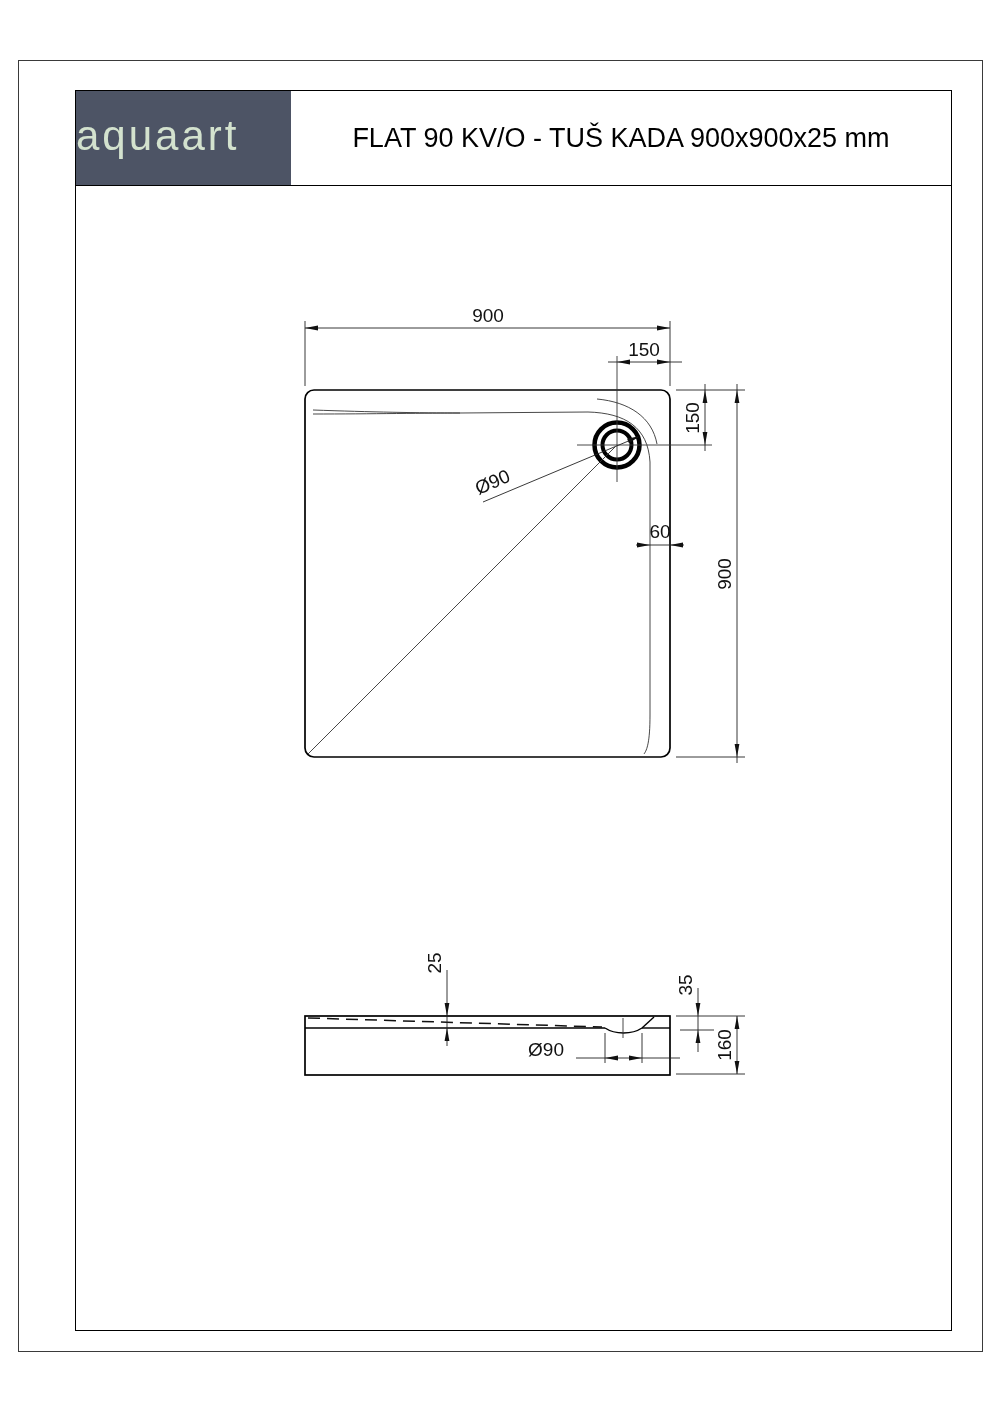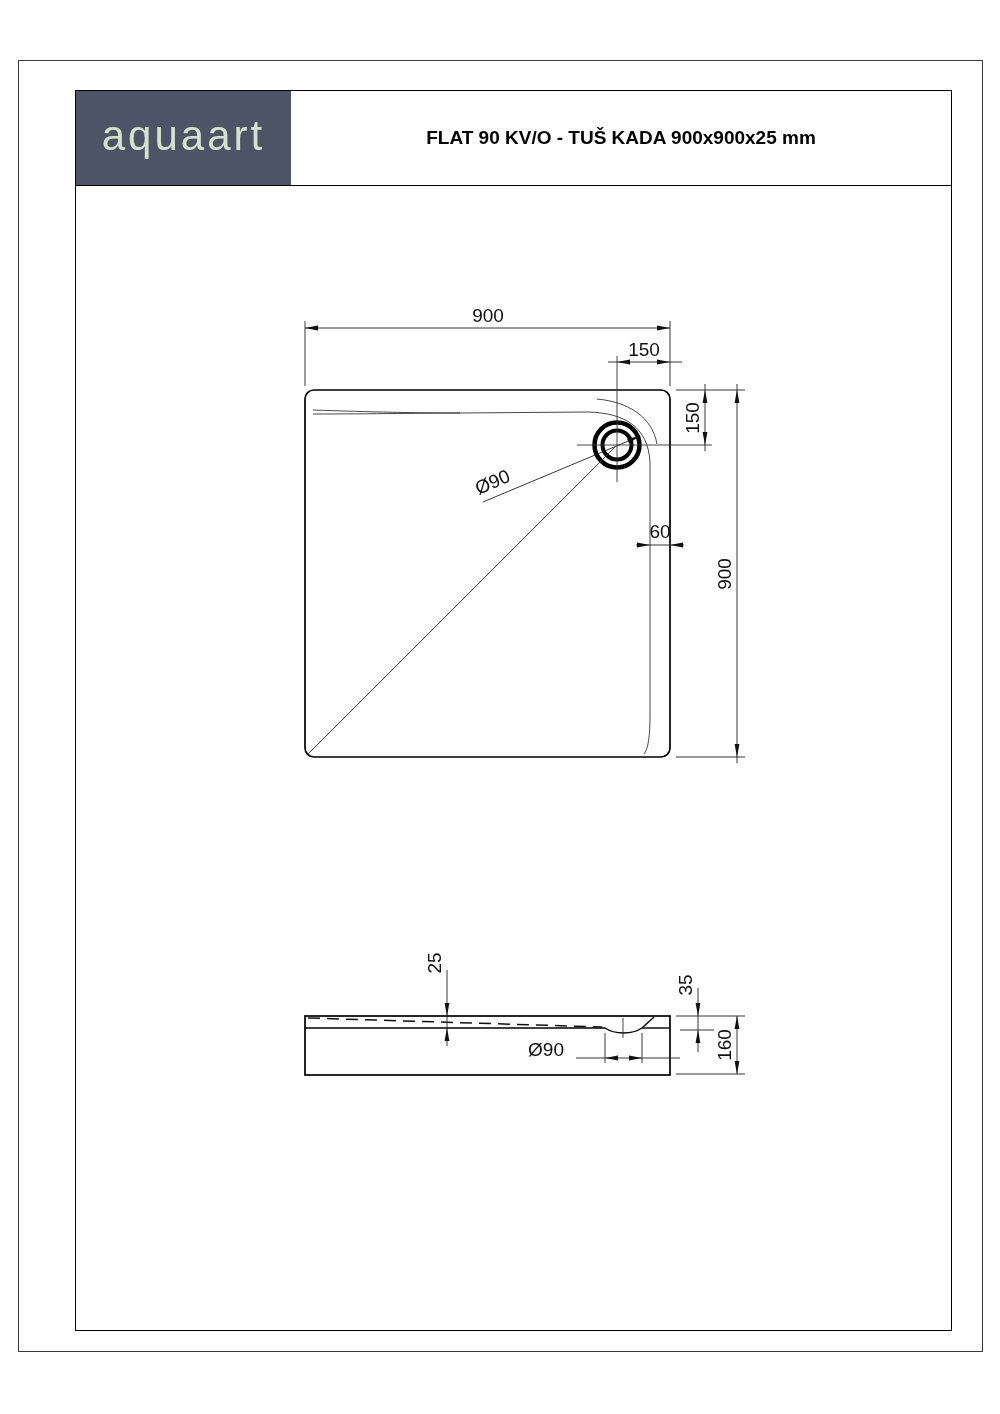--- a/index.html
+++ b/index.html
@@ -3,25 +3,25 @@
 <meta charset="utf-8">
 <style>
   html,body{margin:0;padding:0;background:#ffffff;}
   .page{position:relative;width:1000px;height:1414px;background:#fff;
         font-family:"Liberation Sans",sans-serif;overflow:hidden;}
   .outer-frame{position:absolute;left:18px;top:60px;width:963px;height:1290px;
         border:1px solid #3a3a3a;background:#fff;}
   .header-box{position:absolute;left:75px;top:90px;width:875px;height:94px;
         border:1px solid #000;display:flex;align-items:stretch;background:#fff;}
   .logo-box{width:215px;flex:0 0 215px;background:var(--logo-bg,#4d5465);
-        display:flex;align-items:center;justify-content:center;}
+        display:flex;align-items:center;justify-content:flex-start;}
   .logo-text{color:var(--logo-text,#d3e2ce);font-size:42px;letter-spacing:3px;
         font-weight:400;line-height:1;padding-bottom:4px;}
   .title-area{flex:1;display:flex;align-items:center;justify-content:center;}
-  .page-title{font-size:19px;font-weight:bold;color:#000;white-space:nowrap;}
+  .page-title{font-size:27px;font-weight:normal;color:#000;white-space:nowrap;}
   .drawing-box{position:absolute;left:75px;top:185px;width:875px;height:1144px;
         border:1px solid #000;background:#fff;}
   svg{position:absolute;left:0;top:0;}
   svg text{font-family:"Liberation Sans",sans-serif;font-size:19px;fill:#111;}
   .outline{fill:none;stroke:var(--ink,#000);stroke-width:1.7px;}
   .thin{fill:none;stroke:#333;stroke-width:0.9px;}
   .dim{fill:none;stroke:#222;stroke-width:0.9px;}
   .dashed{fill:none;stroke:#111;stroke-width:1.5px;stroke-dasharray:12 7;}
   .ring-outer{fill:none;stroke:#000;stroke-width:4.5px;}
   .ring-inner{fill:none;stroke:#000;stroke-width:4px;}

